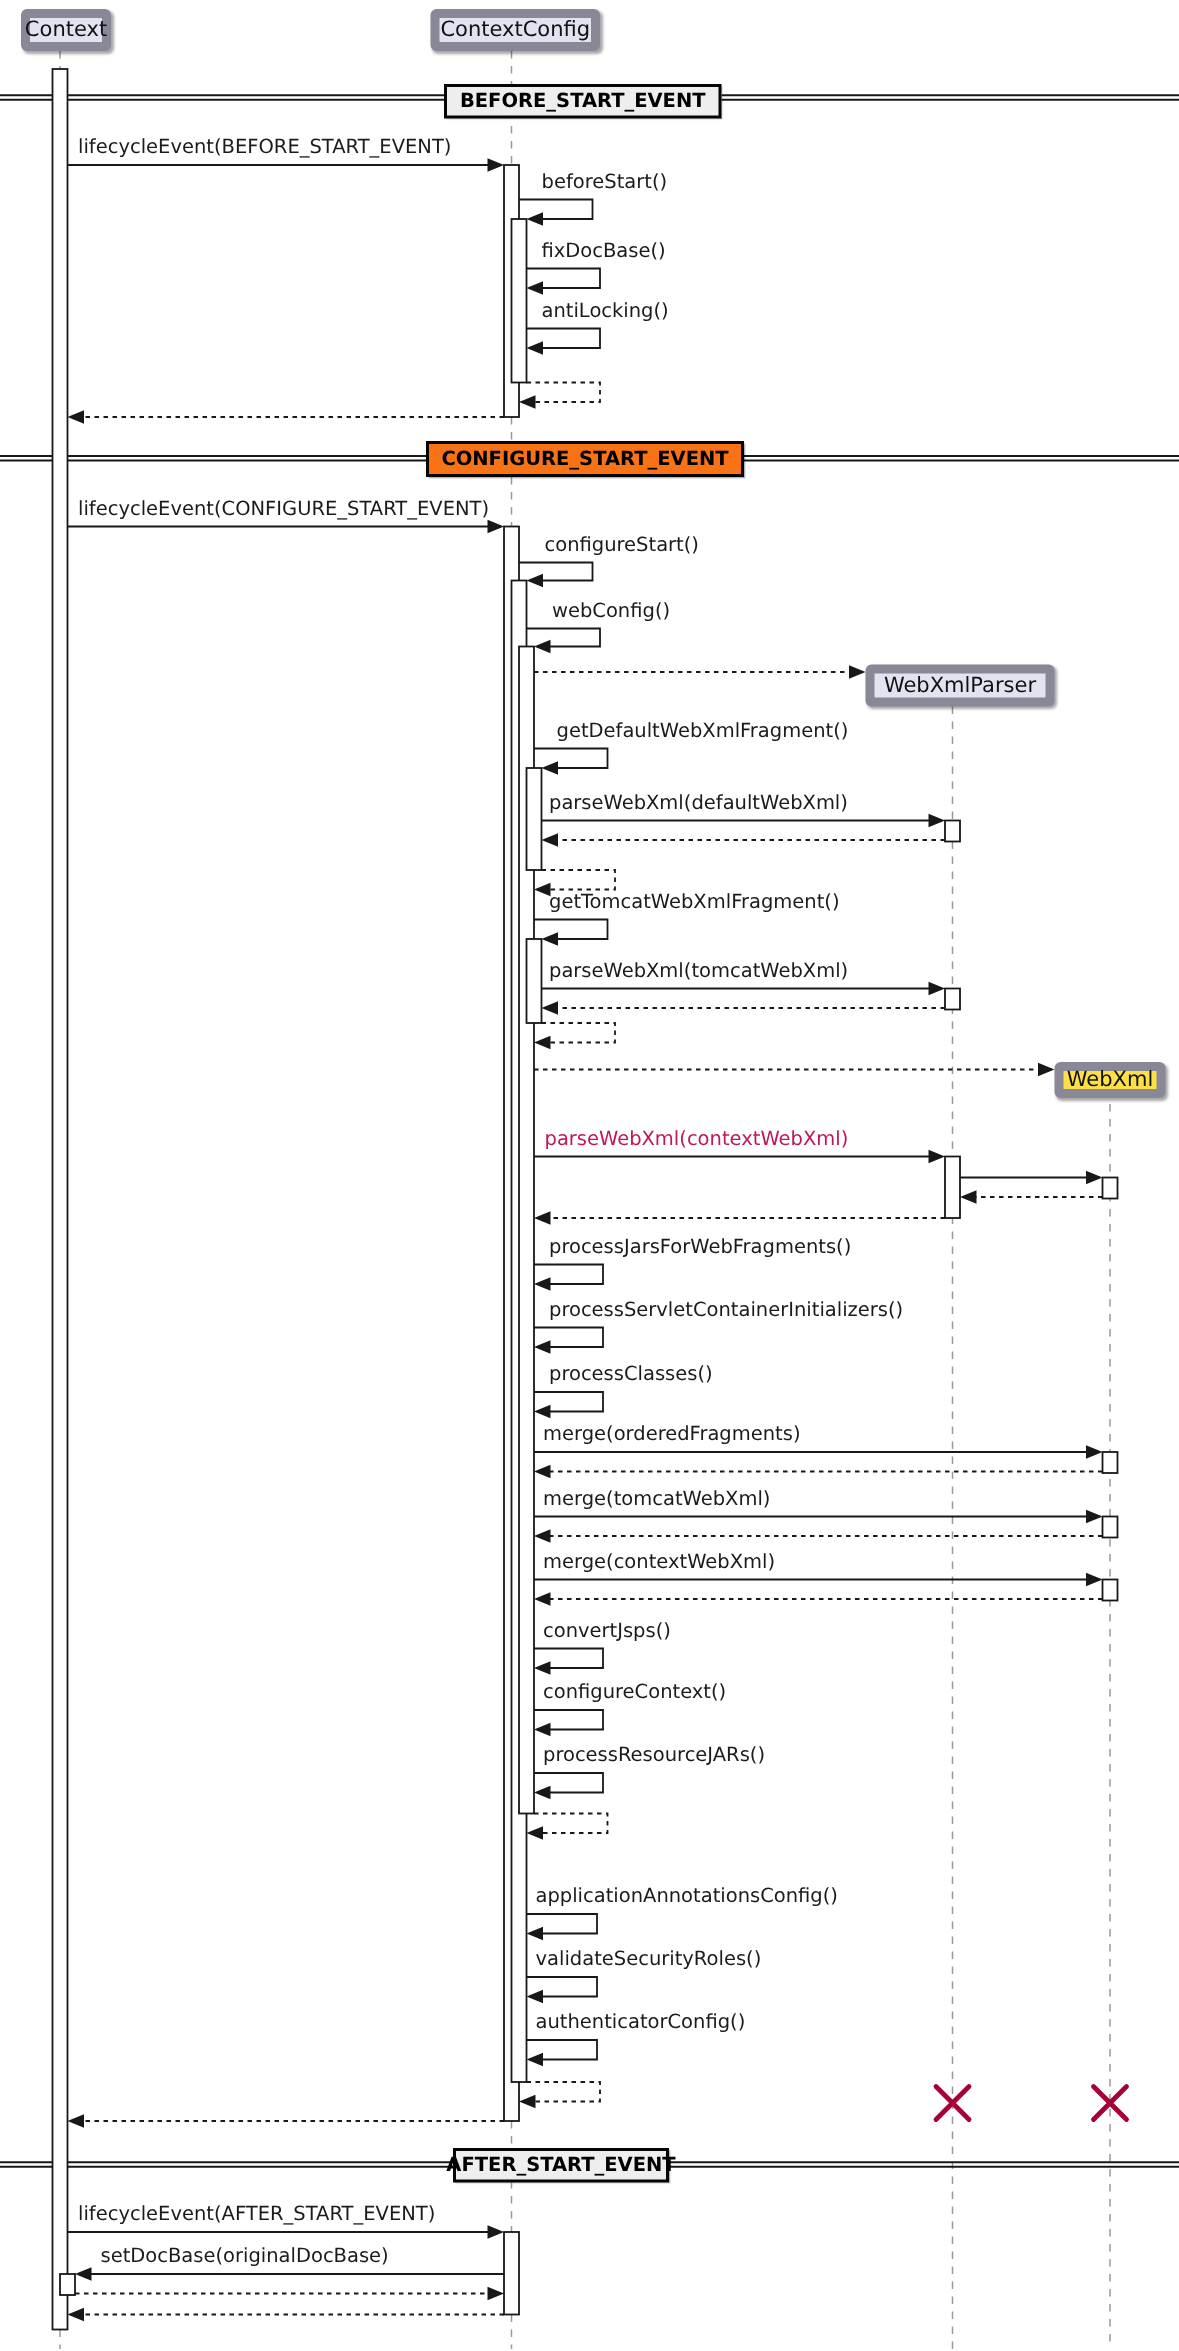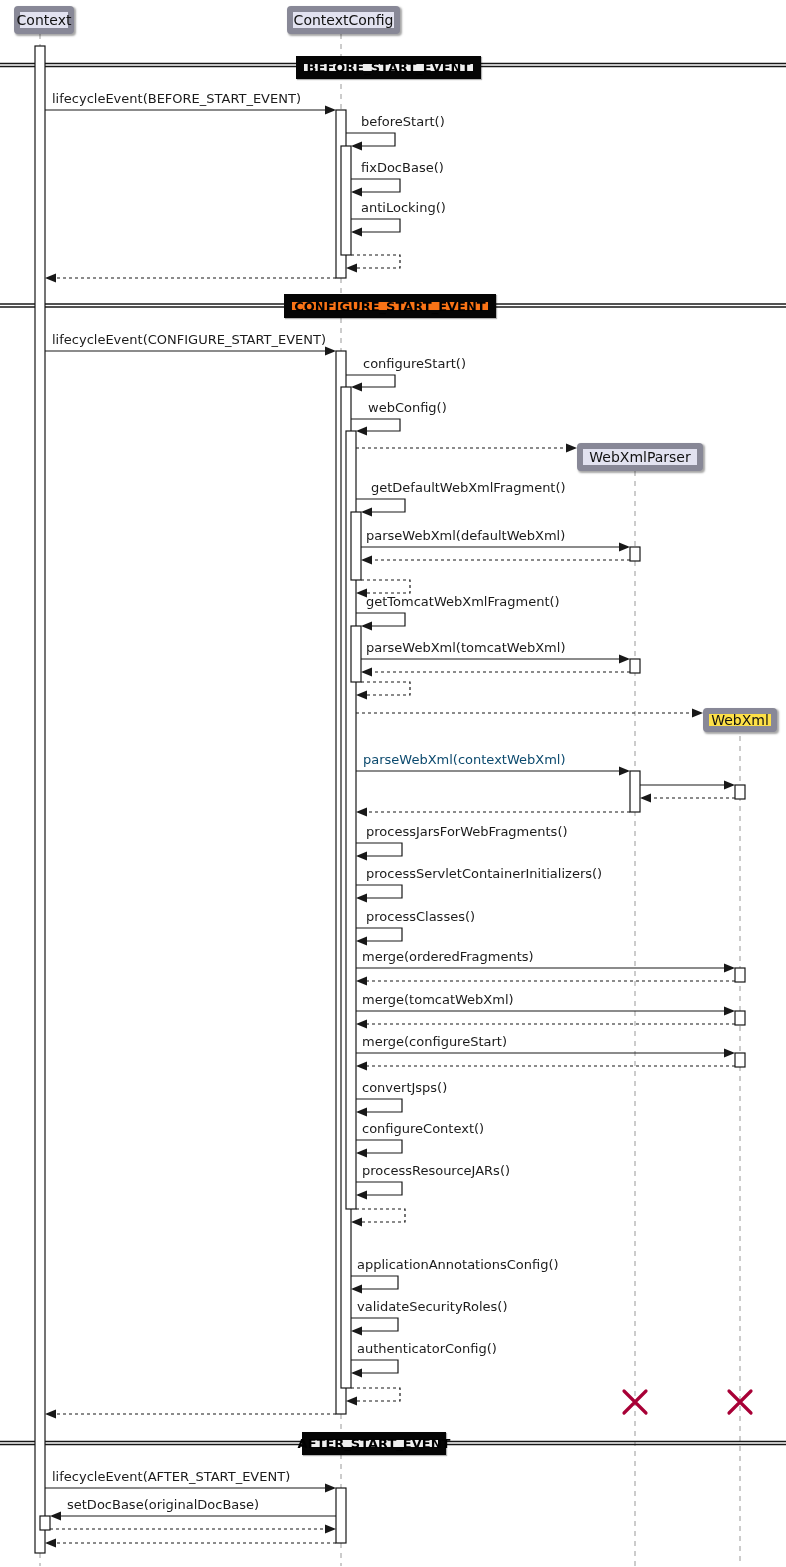--- a/index.html
+++ b/index.html
@@ -10,21 +10,21 @@
   .canvas svg { position:absolute; left:0; top:0; }
   .pbox {
     position:absolute; box-sizing:border-box;
     border:6px solid #737373; border-radius:4px; background:#E2E2F0;
     display:flex; align-items:center; justify-content:center;
     font-size:14px; color:#111; box-shadow:1.5px 1.5px 2px rgba(0,0,0,.35);
     white-space:nowrap;
   }
   .divider {
     position:absolute; box-sizing:border-box;
-    background:#EEEEEE; border:8px solid #ec4899;
+    background:#EEEEEE; border:2px solid #ec4899;
     display:flex; align-items:center; justify-content:center;
     font-size:13px; font-weight:bold; color:#000; white-space:nowrap;
     box-shadow:1px 1px 1px rgba(0,0,0,.3);
   }
   .mlabel {
     position:absolute; font-size:13px; color:#1B1B1B; white-space:nowrap;
     line-height:16px;
   }
 </style>
 </head>
@@ -186,27 +186,27 @@
       <div class="mlabel" style="left: 361px; top: 114px; color: rgb(27, 27, 27);">beforeStart()</div>
       <div class="mlabel" style="left: 361px; top: 160px; color: rgb(27, 27, 27);">fixDocBase()</div>
       <div class="mlabel" style="left: 361px; top: 200px; color: rgb(27, 27, 27);">antiLocking()</div>
       <div class="mlabel" style="left: 52px; top: 332px; color: rgb(27, 27, 27);">lifecycleEvent(CONFIGURE_START_EVENT)</div>
       <div class="mlabel" style="left: 363px; top: 356px; color: rgb(27, 27, 27);">configureStart()</div>
       <div class="mlabel" style="left: 368px; top: 400px; color: rgb(27, 27, 27);">webConfig()</div>
       <div class="mlabel" style="left: 371px; top: 480px; color: rgb(27, 27, 27);">getDefaultWebXmlFragment()</div>
       <div class="mlabel" style="left: 366px; top: 528px; color: rgb(27, 27, 27);">parseWebXml(defaultWebXml)</div>
       <div class="mlabel" style="left: 366px; top: 594px; color: rgb(27, 27, 27);">getTomcatWebXmlFragment()</div>
       <div class="mlabel" style="left: 366px; top: 640px; color: rgb(27, 27, 27);">parseWebXml(tomcatWebXml)</div>
-      <div class="mlabel" style="left: 363px; top: 752px; color: #0c4a6e; text-align: center;">parseWebXml(contextWebXml)</div>
+      <div class="mlabel" style="left: 363px; top: 752px; color: #be185d; text-align: center;">parseWebXml(contextWebXml)</div>
       <div class="mlabel" style="left: 366px; top: 824px; color: rgb(27, 27, 27);">processJarsForWebFragments()</div>
       <div class="mlabel" style="left: 366px; top: 866px; color: rgb(27, 27, 27);">processServletContainerInitializers()</div>
       <div class="mlabel" style="left: 366px; top: 909px; color: rgb(27, 27, 27);">processClasses()</div>
       <div class="mlabel" style="left: 362px; top: 949px; color: rgb(27, 27, 27);">merge(orderedFragments)</div>
       <div class="mlabel" style="left: 362px; top: 992px; color: rgb(27, 27, 27);">merge(tomcatWebXml)</div>
-      <div class="mlabel" style="left: 362px; top: 1034px; color: rgb(27, 27, 27);">merge(configureStart)</div>
+      <div class="mlabel" style="left: 362px; top: 1034px; color: rgb(27, 27, 27);">merge(contextWebXml)</div>
       <div class="mlabel" style="left: 362px; top: 1080px; color: rgb(27, 27, 27);">convertJsps()</div>
       <div class="mlabel" style="left: 362px; top: 1121px; color: rgb(27, 27, 27);">configureContext()</div>
       <div class="mlabel" style="left: 362px; top: 1163px; color: rgb(27, 27, 27);">processResourceJARs()</div>
       <div class="mlabel" style="left: 357px; top: 1257px; color: rgb(27, 27, 27);">applicationAnnotationsConfig()</div>
       <div class="mlabel" style="left: 357px; top: 1299px; color: rgb(27, 27, 27);">validateSecurityRoles()</div>
       <div class="mlabel" style="left: 357px; top: 1341px; color: rgb(27, 27, 27);">authenticatorConfig()</div>
       <div class="mlabel" style="left: 52px; top: 1469px; color: rgb(27, 27, 27);">lifecycleEvent(AFTER_START_EVENT)</div>
       <div class="mlabel" style="left: 67px; top: 1497px; color: rgb(27, 27, 27);">setDocBase(originalDocBase)</div>
     </div>
 

